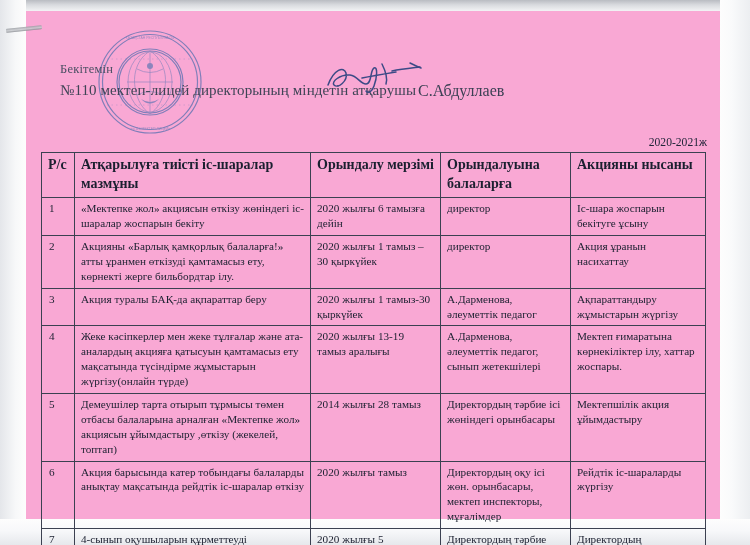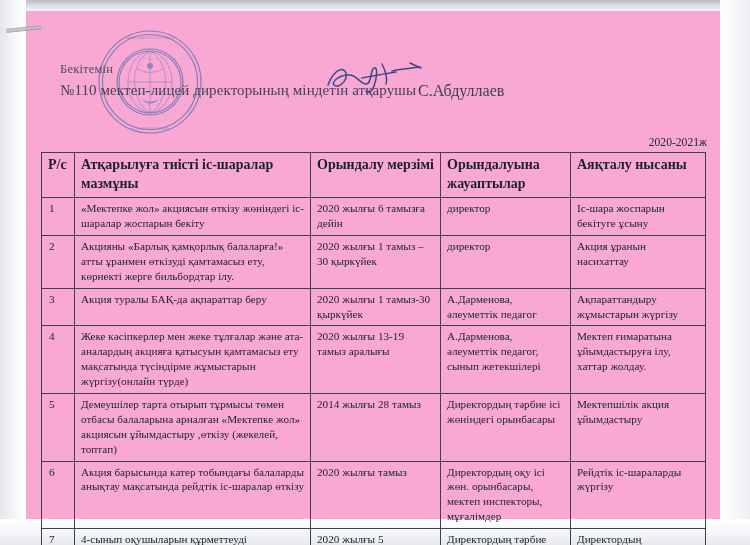--- a/index.html
+++ b/index.html
@@ -224,22 +224,22 @@
         <col class="col-ev">
         <col class="col-dt">
         <col class="col-rs">
         <col class="col-rt">
     </colgroup>
     <thead>
       <tr>
         <th>Р/с</th>
         <th>Атқарылуға тиісті іс-шаралар мазмұны</th>
         <th>Орындалу мерзімі</th>
-        <th>Орындалуына жауаптылар</th>
-        <th>Аяқталу нысаны</th>
+        <th>Орындалуына балаларға</th>
+        <th>Акцияны нысаны</th>
       </tr>
     </thead>
     <tbody>
       <tr>
         <td class="num">1</td>
         <td>«Мектепке жол» акциясын өткізу жөніндегі іс-шаралар жоспарын бекіту</td>
         <td>2020 жылғы  6 тамызға дейін</td>
         <td>директор</td>
         <td>Іс-шара жоспарын бекітуге ұсыну</td>
       </tr>
@@ -255,21 +255,21 @@
         <td>Акция туралы БАҚ-да ақпараттар беру</td>
         <td>2020  жылғы 1 тамыз-30 қыркүйек</td>
         <td>А.Дарменова, әлеуметтік педагог</td>
         <td>Ақпараттандыру жұмыстарын жүргізу</td>
       </tr>
       <tr>
         <td class="num">4</td>
         <td>Жеке кәсіпкерлер мен жеке тұлғалар және ата-аналардың акцияға қатысуын қамтамасыз ету мақсатында түсіндірме жұмыстарын жүргізу(онлайн  түрде)</td>
         <td>2020 жылғы 13-19 тамыз аралығы</td>
         <td>А.Дарменова, әлеуметтік педагог, сынып жетекшілері</td>
-        <td>Мектеп ғимаратына ұйымдастыруға ілу, хаттар жолдау.</td>
+        <td>Мектеп ғимаратына көрнекіліктер ілу, хаттар жоспары.</td>
       </tr>
       <tr>
         <td class="num">5</td>
         <td>Демеушілер тарта отырып тұрмысы төмен отбасы балаларына арналған «Мектепке жол» акциясын ұйымдастыру ,өткізу (жекелей, топтап)</td>
         <td>2014 жылғы 28 тамыз</td>
         <td>Директордың тәрбие ісі жөніндегі орынбасары</td>
         <td>Мектепшілік акция ұйымдастыру</td>
       </tr>
       <tr>
         <td class="num">6</td>

